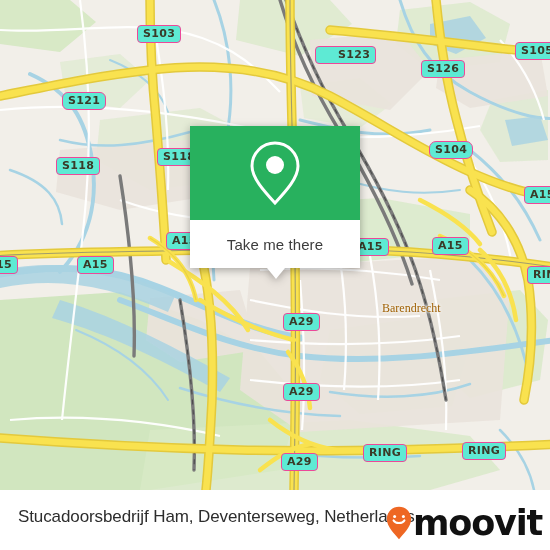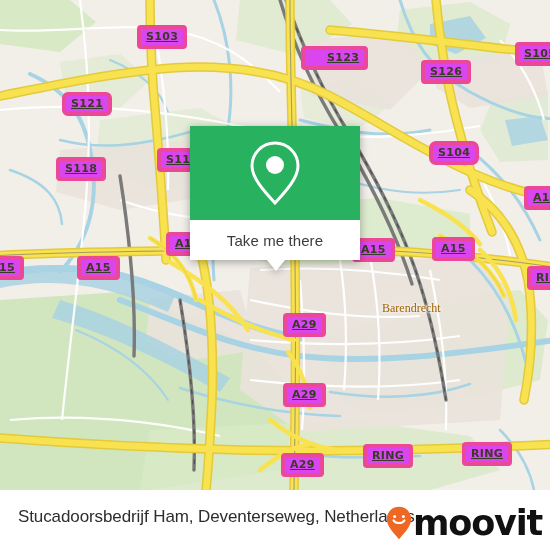--- a/index.html
+++ b/index.html
@@ -33,34 +33,33 @@
     position: absolute;
     left: 0; top: 0;
     width: 550px;
     height: 490px;
     display: block;
   }
 
   
   .shield {
     position: absolute;
-    background: #d946ef;
-    border: 4px solid #ec4899;
+    background: #5eead4;
+    border: 1px solid #ec4899;
     border-radius: 4px;
     color: #3a3a28;
     font-family: "DejaVu Sans", sans-serif;
     font-size: 11px;
     font-weight: bold;
     letter-spacing: 0.3px;
     padding: 1px 5px 2px 5px;
     line-height: 13px;
     white-space: nowrap;
     box-sizing: border-box;
     text-align: center;
-    text-decoration: underline;
   }
 
   
   .place-label {
     position: absolute;
     color: #a16207;
     font-family: Liberation Serif, serif;
     font-size: 12px;
     white-space: nowrap;
     text-shadow:
@@ -81,21 +80,21 @@
     width: 170px;
     height: 94px;
     background: #28b15e;
     display: flex;
     align-items: center;
     justify-content: center;
     box-sizing: border-box;
   }
   #popup-white {
     width: 170px;
-    height: 40px;
+    height: 48px;
     background: #ffffff;
     display: flex;
     align-items: center;
     justify-content: center;
     box-sizing: border-box;
   }
   #popup-white span {
     color: #3c3c3c;
     font-size: 15px;
     font-family: "Liberation Sans", sans-serif;
@@ -310,21 +309,21 @@
         </g>
 
       </g>
     </svg>
 
     <div class="place-label" style="left:382px; top:301px;">
       <span>Barendrecht</span>
     </div>
 
     <div class="shield" style="left:137px;  top:25px;"><span>S103</span></div>
-    <div class="shield" style="left:301px;  top:46px;padding-left:22px;"><span>S123</span></div>
+    <div class="shield" style="left:315px;  top:46px;padding-left:22px;"><span>S123</span></div>
     <div class="shield" style="left:421px;  top:60px;"><span>S126</span></div>
     <div class="shield" style="left:515px;  top:42px;"><span>S105</span></div>
     <div class="shield" style="left:62px;   top:92px;border-radius:6px;"><span>S121</span></div>
     <div class="shield" style="left:56px;   top:157px;"><span>S118</span></div>
     <div class="shield" style="left:157px;  top:148px;"><span>S118</span></div>
     <div class="shield" style="left:429px;  top:141px;border-radius:7px;"><span>S104</span></div>
     <div class="shield" style="left:524px;  top:186px;"><span>A15</span></div>
     <div class="shield" style="left:166px;  top:232px;"><span>A15</span></div>
     <div class="shield" style="left:-10px;  top:256px;"><span>15</span></div>
     <div class="shield" style="left:77px;   top:256px;"><span>A15</span></div>

